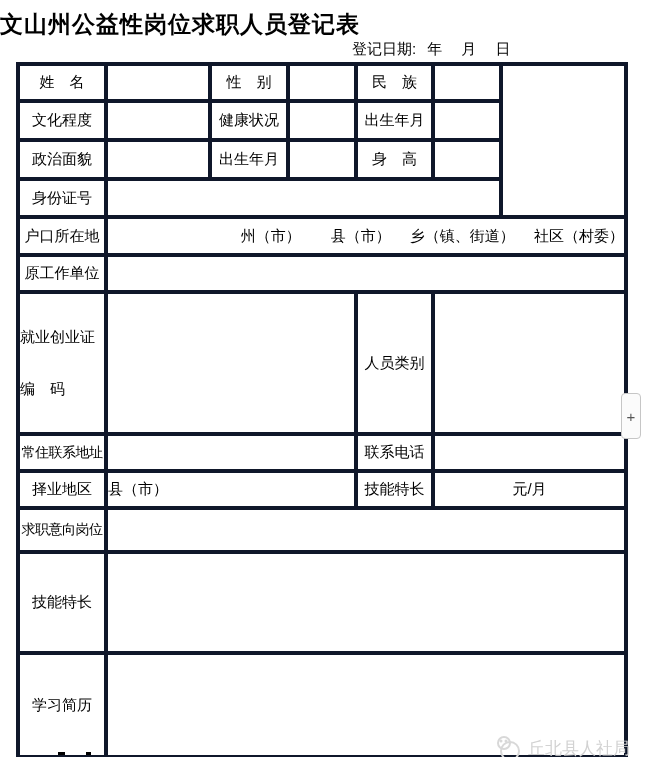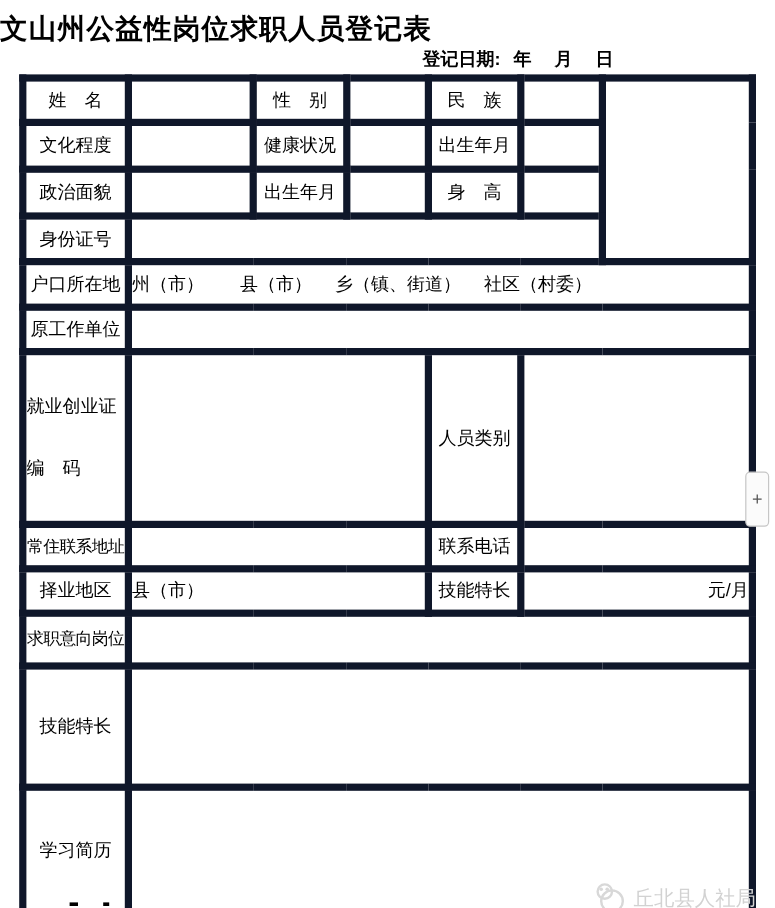--- a/index.html
+++ b/index.html
@@ -7,39 +7,39 @@
     width:646px;height:757px;background:#ffffff;color:#000;
     font-family:"Liberation Sans","DejaVu Sans",sans-serif;
     position:relative;overflow:hidden;
   }
   .page{position:absolute;inset:0;}
   .title{
     margin:0;padding-top:9px;
     font-size:23px;font-weight:bold;letter-spacing:1px;
   }
   .date-line{
-    position:absolute;left:352px;top:40px;font-size:15px;white-space:pre;font-weight:bold;
+    position:absolute;left:352px;top:40px;font-size:15px;white-space:pre;
   }
   .date-line .gap{display:inline-block;width:11px;}
   table.form{
     position:absolute;left:16px;top:62px;width:608px;
     border-collapse:collapse;table-layout:fixed;
     border:2px solid #000;
     font-size:15px;
   }
   table.form td{
-    border:6px solid #0f172a;padding:0;overflow:hidden;
+    border:4px solid #0f172a;padding:0;overflow:hidden;
     vertical-align:middle;white-space:pre;
   }
   td.lbl{text-align:center;}
   td.lbl.tight{font-size:14px;letter-spacing:-0.5px;}
   td.cert .l1,td.cert .l2{display:block;text-align:left;line-height:18px;}
-  td.res-val{padding-left:52px;text-align:left;}
+  td.res-val{padding-left:52px;text-align:right;}
   td.job-area-val{padding-right:30px;}
-  td.salary-val{text-align:right;padding-right:55px;margin-top:32px;}
+  td.salary-val{text-align:center;padding-right:55px;margin-top:32px;}
   td.photo{background:#fff;}
   .plus-btn{
     position:absolute;left:621px;top:393px;width:20px;height:46px;
     box-sizing:border-box;background:#fbfbfb;border:1px solid #c6c6c6;
     border-radius:4px;color:#555;font-size:15px;line-height:15px;
     display:flex;align-items:center;justify-content:center;
     font-family:"Liberation Sans",sans-serif;
   }
   .watermark{
     position:absolute;left:493px;top:731px;height:34px;

